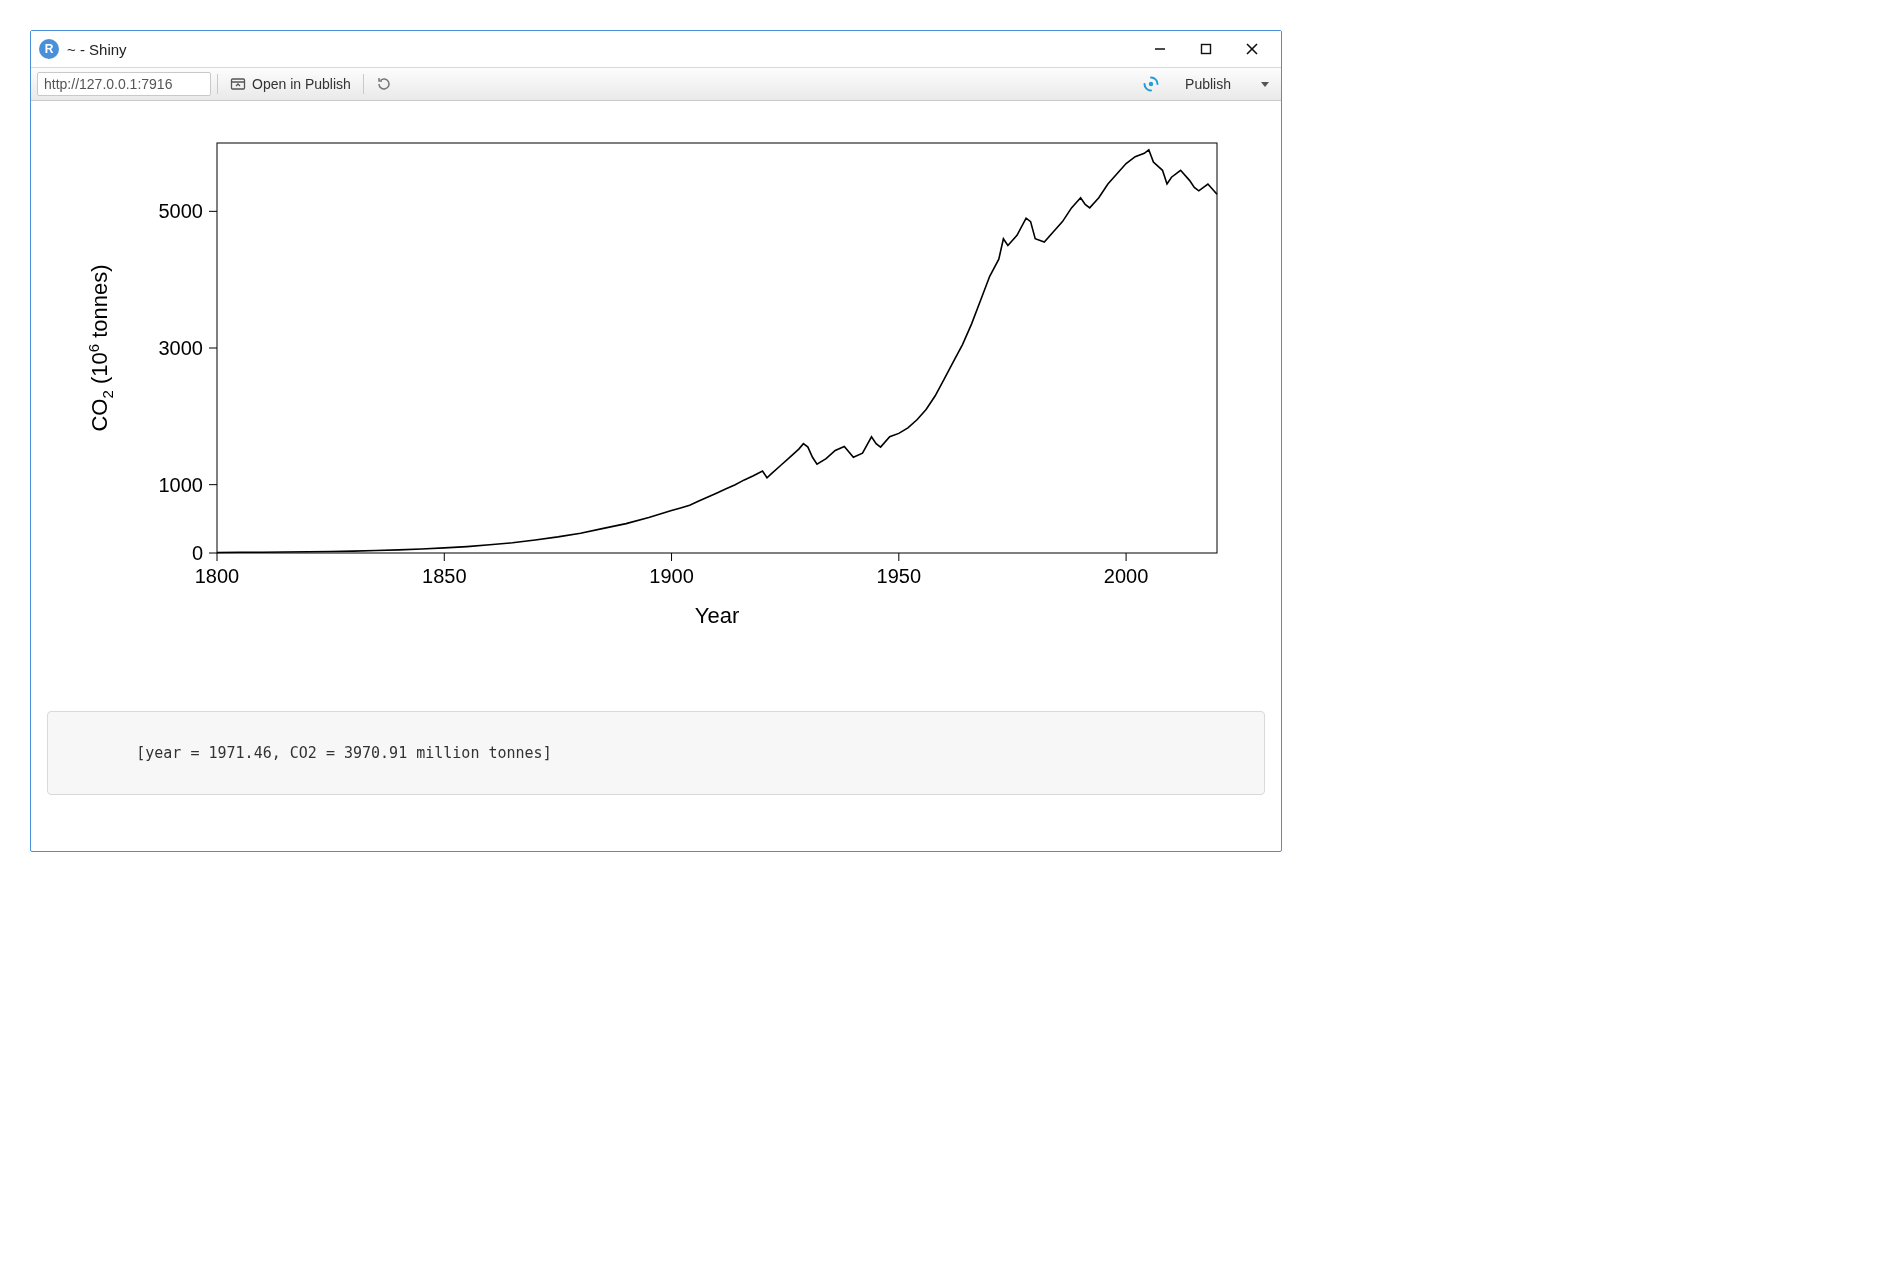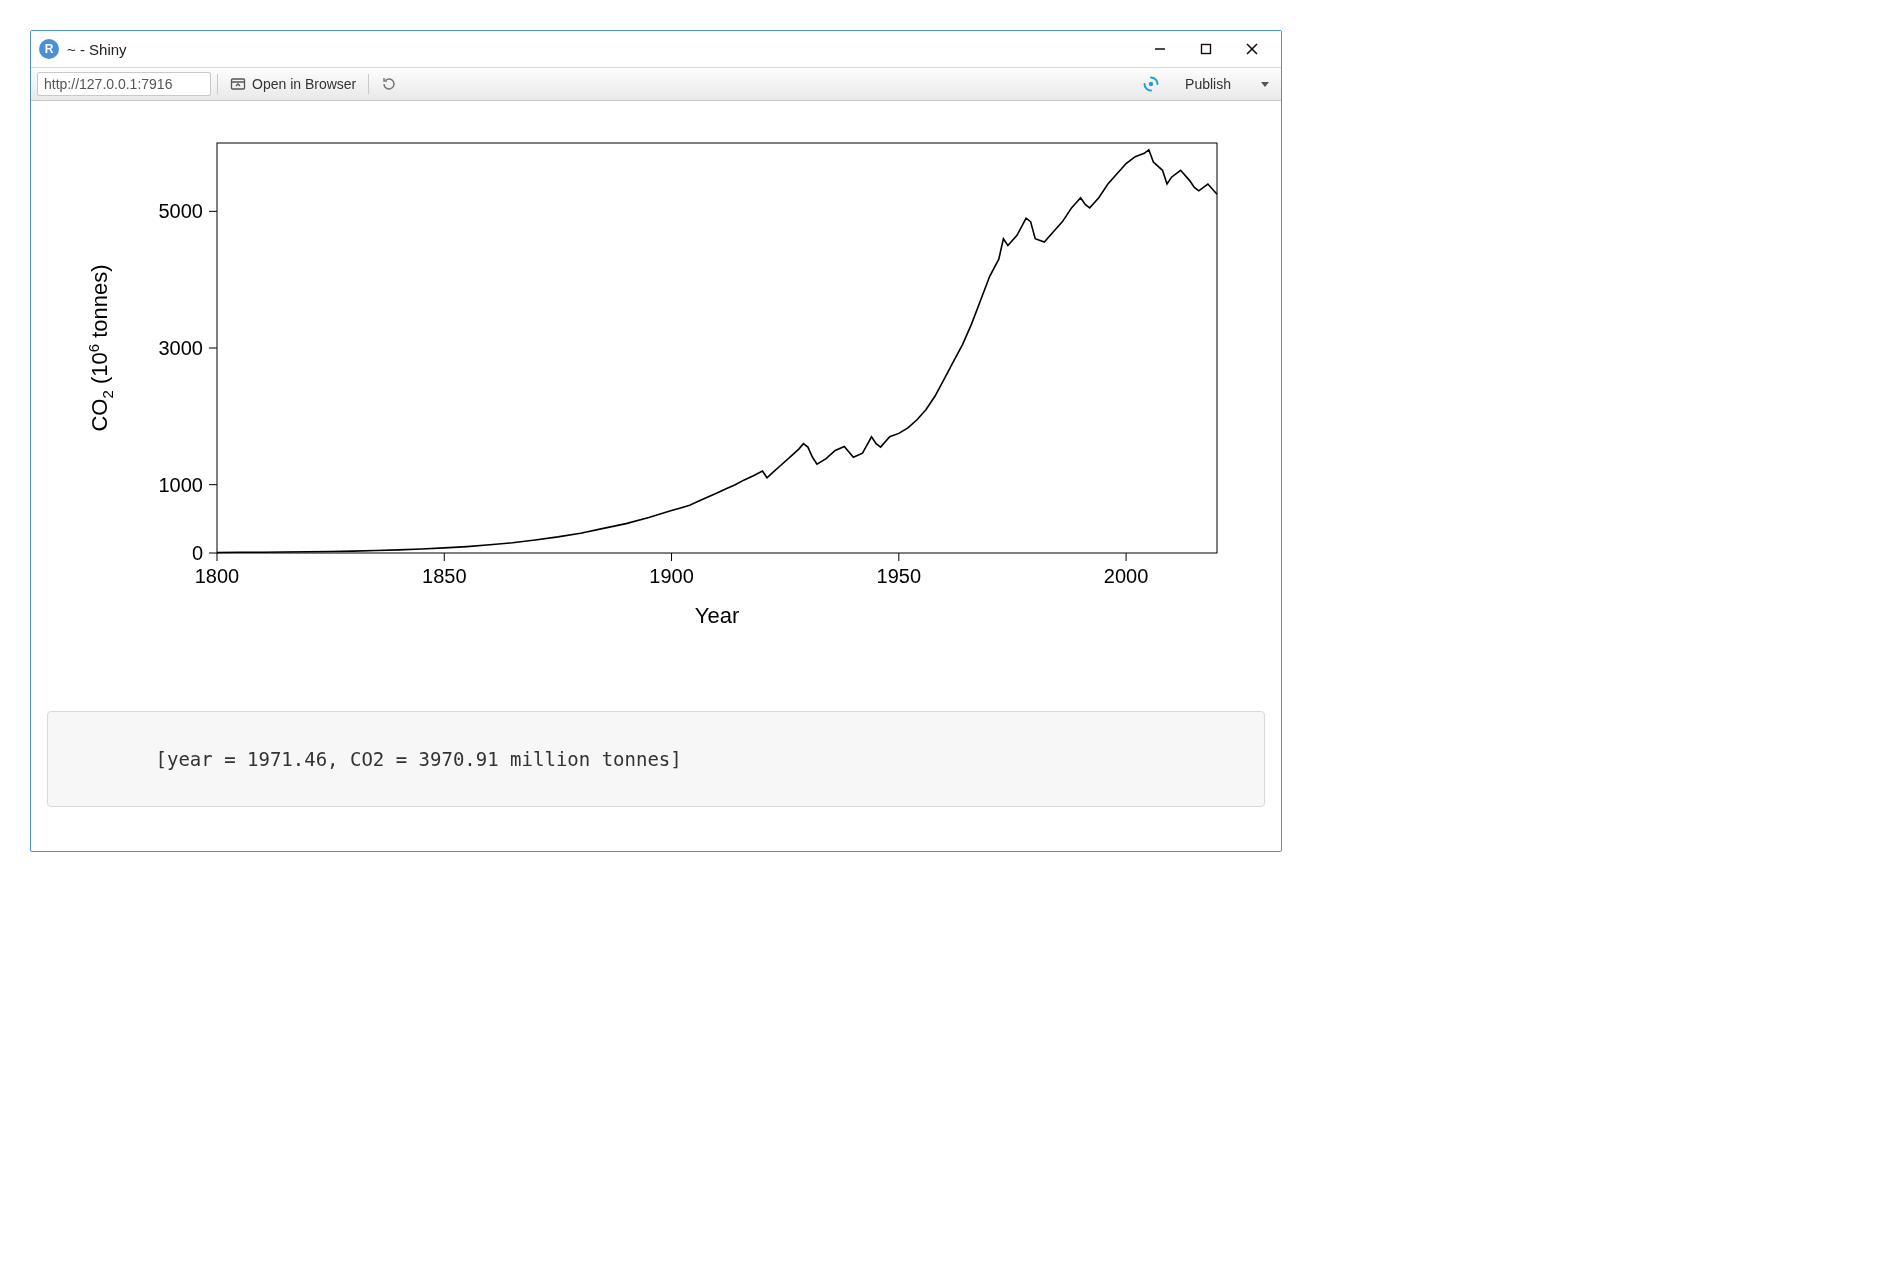--- a/index.html
+++ b/index.html
@@ -145,21 +145,21 @@
   }
   .series-line { fill: none; stroke: #000; stroke-width: 1.6; }
 
   .output-box {
     margin-top: 18px;
     border: 1px solid #d9d9d9;
     background: #f7f7f7;
     border-radius: 4px;
     padding: 14px 16px;
     font-family: "Consolas", "Menlo", monospace;
-    font-size: 19px;
+    font-size: 15px;
     color: #333;
     white-space: pre;
   }
 </style>
 </head>
 <body>
 
 <div class="stage">
   <div class="window">
 
@@ -193,21 +193,21 @@
       </div>
       <div class="tb-sep"></div>
       <div class="tb-btn">
         <span class="tb-icon">
           <svg viewBox="0 0 16 16">
               <rect x="1.5" y="3" width="13" height="10" rx="1" fill="none" stroke="#555" stroke-width="1.3"></rect>
               <line x1="1.5" y1="6" x2="14.5" y2="6" stroke="#555" stroke-width="1.3"></line>
               <polyline points="6,10 8,8 10,10" fill="none" stroke="#555" stroke-width="1.3"></polyline>
             </svg>
         </span>
-        <span>Open in Browser</span>
+        <span>Open in Publish</span>
       </div>
       <div class="tb-sep"></div>
       <div class="tb-btn">
         <span class="tb-icon">
           <svg viewBox="0 0 16 16">
               <path d="M3 8a5 5 0 1 0 1.6-3.7" fill="none" stroke="#777" stroke-width="1.5"></path>
               <polyline points="3,2 3,5 6,5" fill="none" stroke="#777" stroke-width="1.5"></polyline>
             </svg>
         </span>
       </div>

